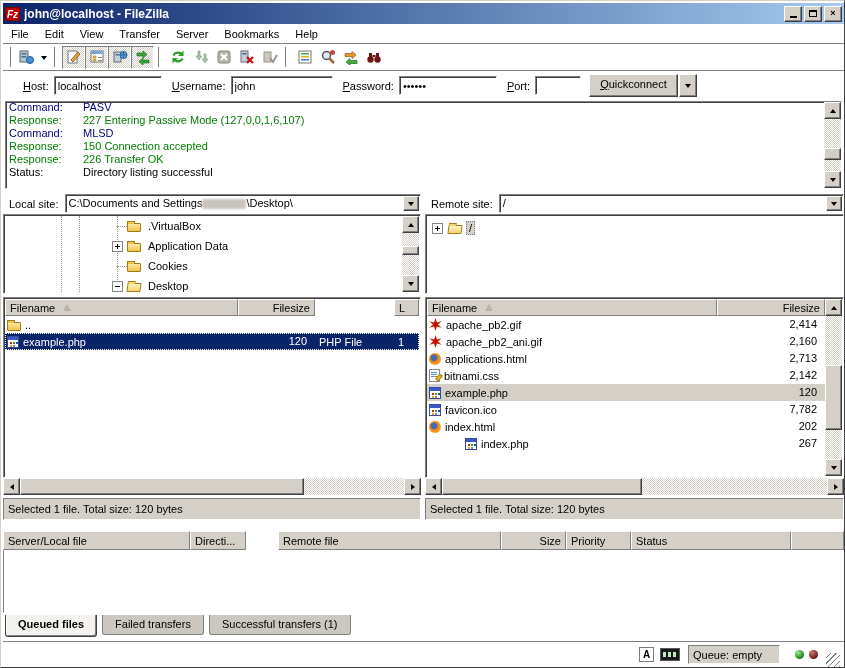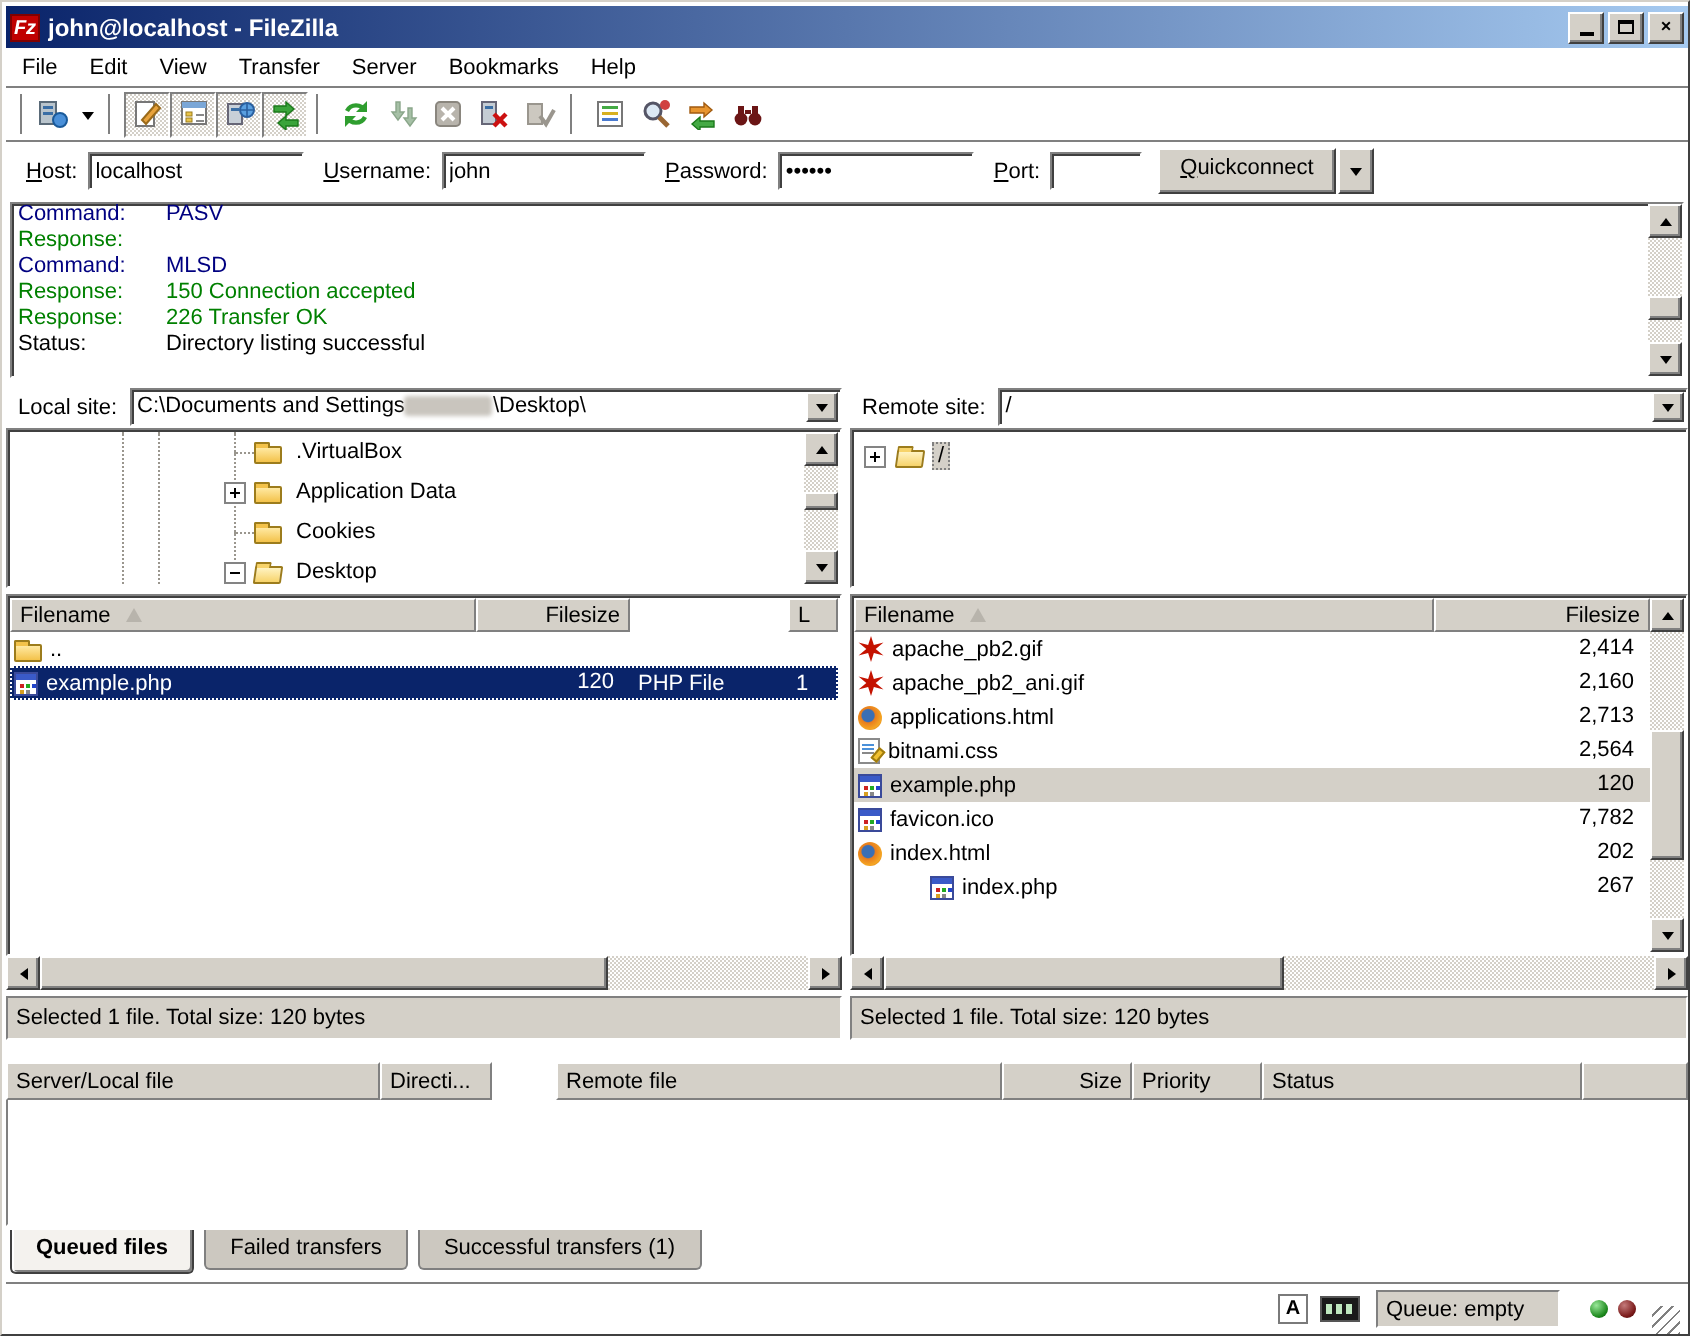--- a/index.html
+++ b/index.html
@@ -248,21 +248,21 @@
           <circle cx="4.5" cy="10.5" r="3.2" fill="#6b1515"></circle>
           <circle cx="11.5" cy="10.5" r="3.2" fill="#6b1515"></circle>
           <rect x="3" y="4" width="3" height="5" fill="#6b1515"></rect>
           <rect x="10" y="4" width="3" height="5" fill="#6b1515"></rect>
           <rect x="6.5" y="6" width="3" height="2" fill="#6b1515"></rect>
         </svg>
     </span>
   </div>
 
   <div class="qcbar">
-    <span class="qc-label" style="margin-left:4px">Host:</span>
+    <span class="qc-label" style="margin-left:14px">Host:</span>
     <input style="width: 108px;" value="localhost">
     <span class="qc-label">Username:</span>
     <input style="width: 102px;" value="john">
     <span class="qc-label">Password:</span>
     <input style="width: 98px;" value="••••••">
     <span class="qc-label">Port:</span>
     <input style="width: 46px;" value="">
     <span class="qc-btn raised">Quickconnect</span>
     <span class="qc-drop raised">
         <span class="ar-d"></span>
@@ -271,20 +271,21 @@
 
   <div class="log">
     <div class="log-inner"></div>
     <div class="log-lines">
       <div class="log-line">
           <span class="log-label c-cmd">Command:</span>
           <span class="c-cmd">PASV</span>
         </div>
       <div class="log-line">
           <span class="log-label c-resp">Response:</span>
+          <span class="c-resp">227 Entering Passive Mode (127,0,0,1,6,107)</span>
         </div>
       <div class="log-line">
           <span class="log-label c-cmd">Command:</span>
           <span class="c-cmd">MLSD</span>
         </div>
       <div class="log-line">
           <span class="log-label c-resp">Response:</span>
           <span class="c-resp">150 Connection accepted</span>
         </div>
       <div class="log-line">
@@ -446,21 +447,21 @@
             <span class="fi" data-icon="firefox"></span>
             <span>applications.html</span>
           </span>
         <span class="cell num" style="flex:1;">2,713</span>
       </div>
       <div class="frow">
         <span class="cell" style="width:290px;">
             <span class="fi" data-icon="css"></span>
             <span>bitnami.css</span>
           </span>
-        <span class="cell num" style="flex:1;">2,564</span>
+        <span class="cell num" style="flex:1;">2,142</span>
       </div>
       <div class="frow sel-inactive">
         <span class="cell" style="width:290px;">
             <span class="fi" data-icon="window"></span>
             <span>example.php</span>
           </span>
         <span class="cell num" style="flex:1;">120</span>
       </div>
       <div class="frow">
         <span class="cell" style="width:290px;">

